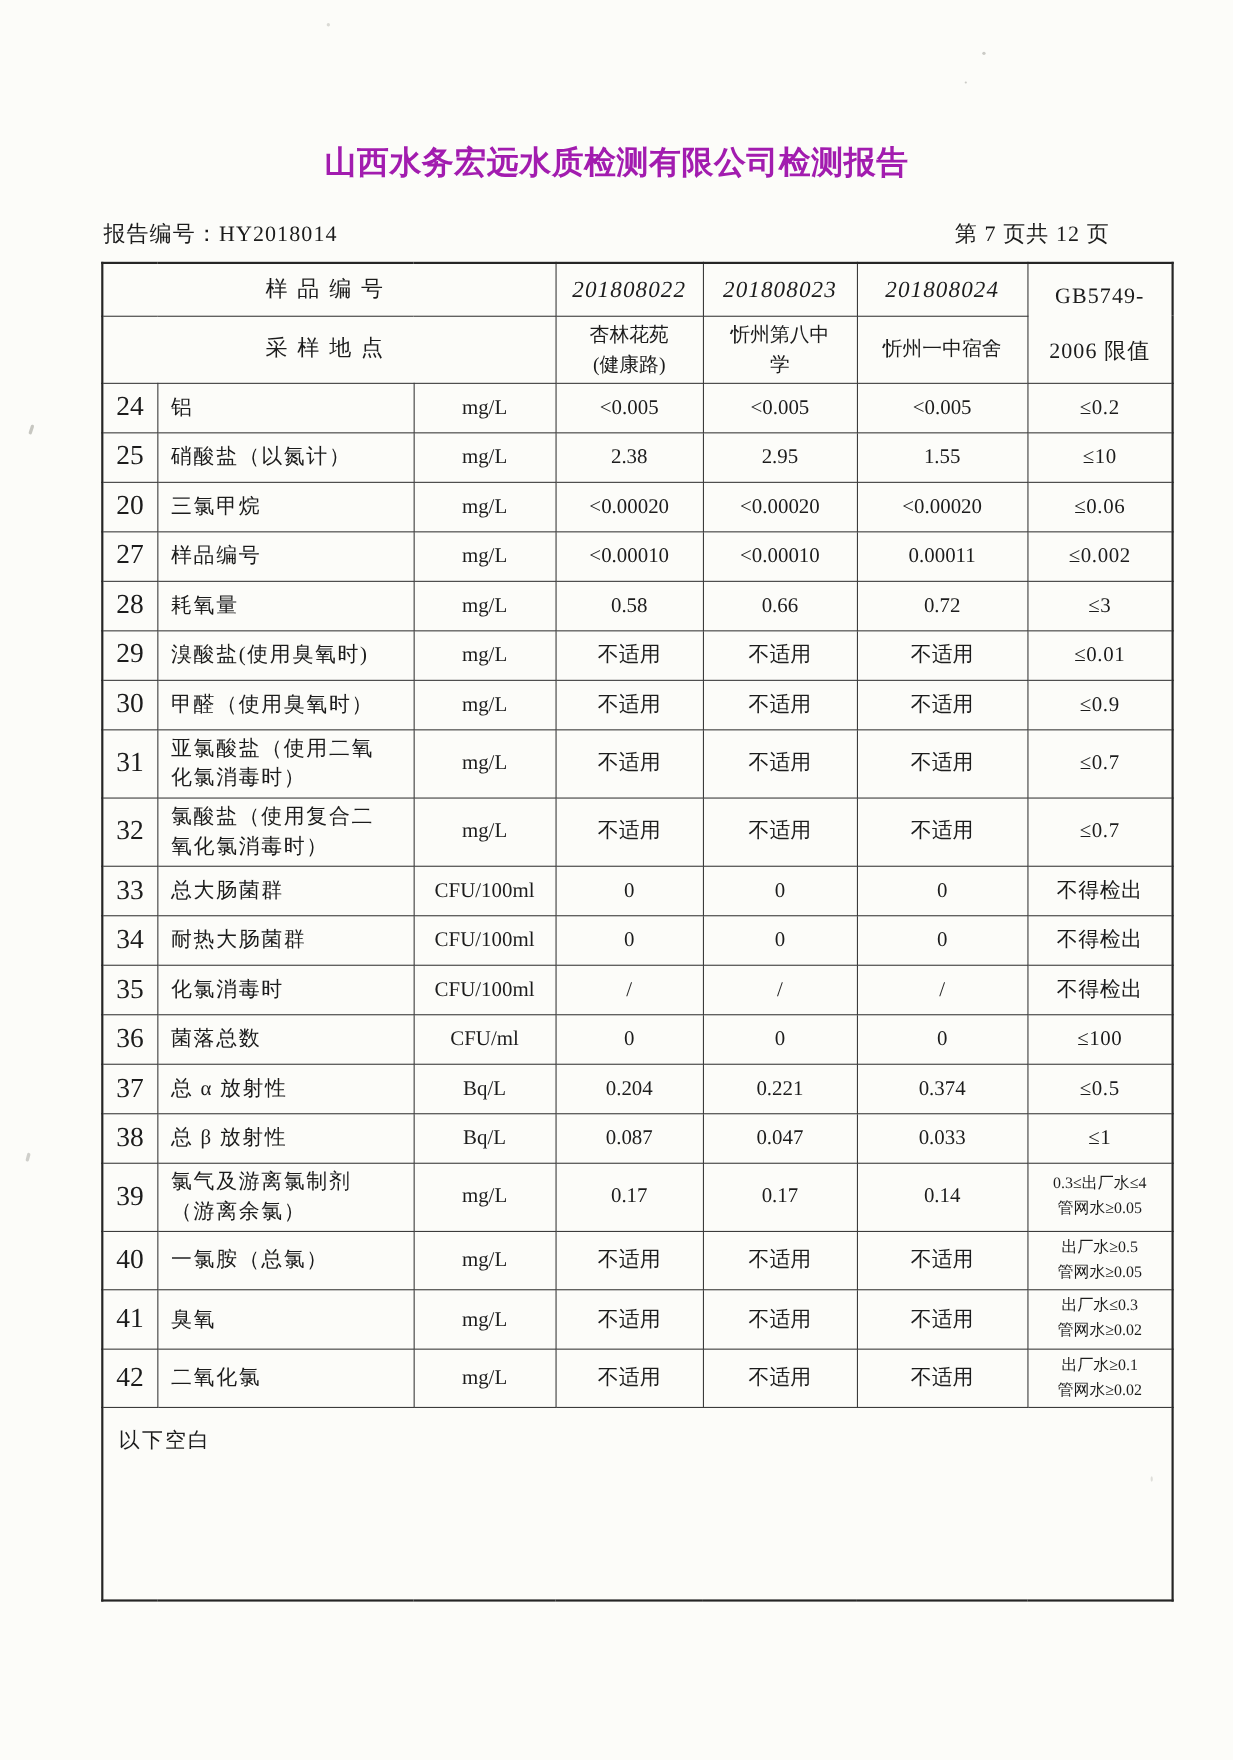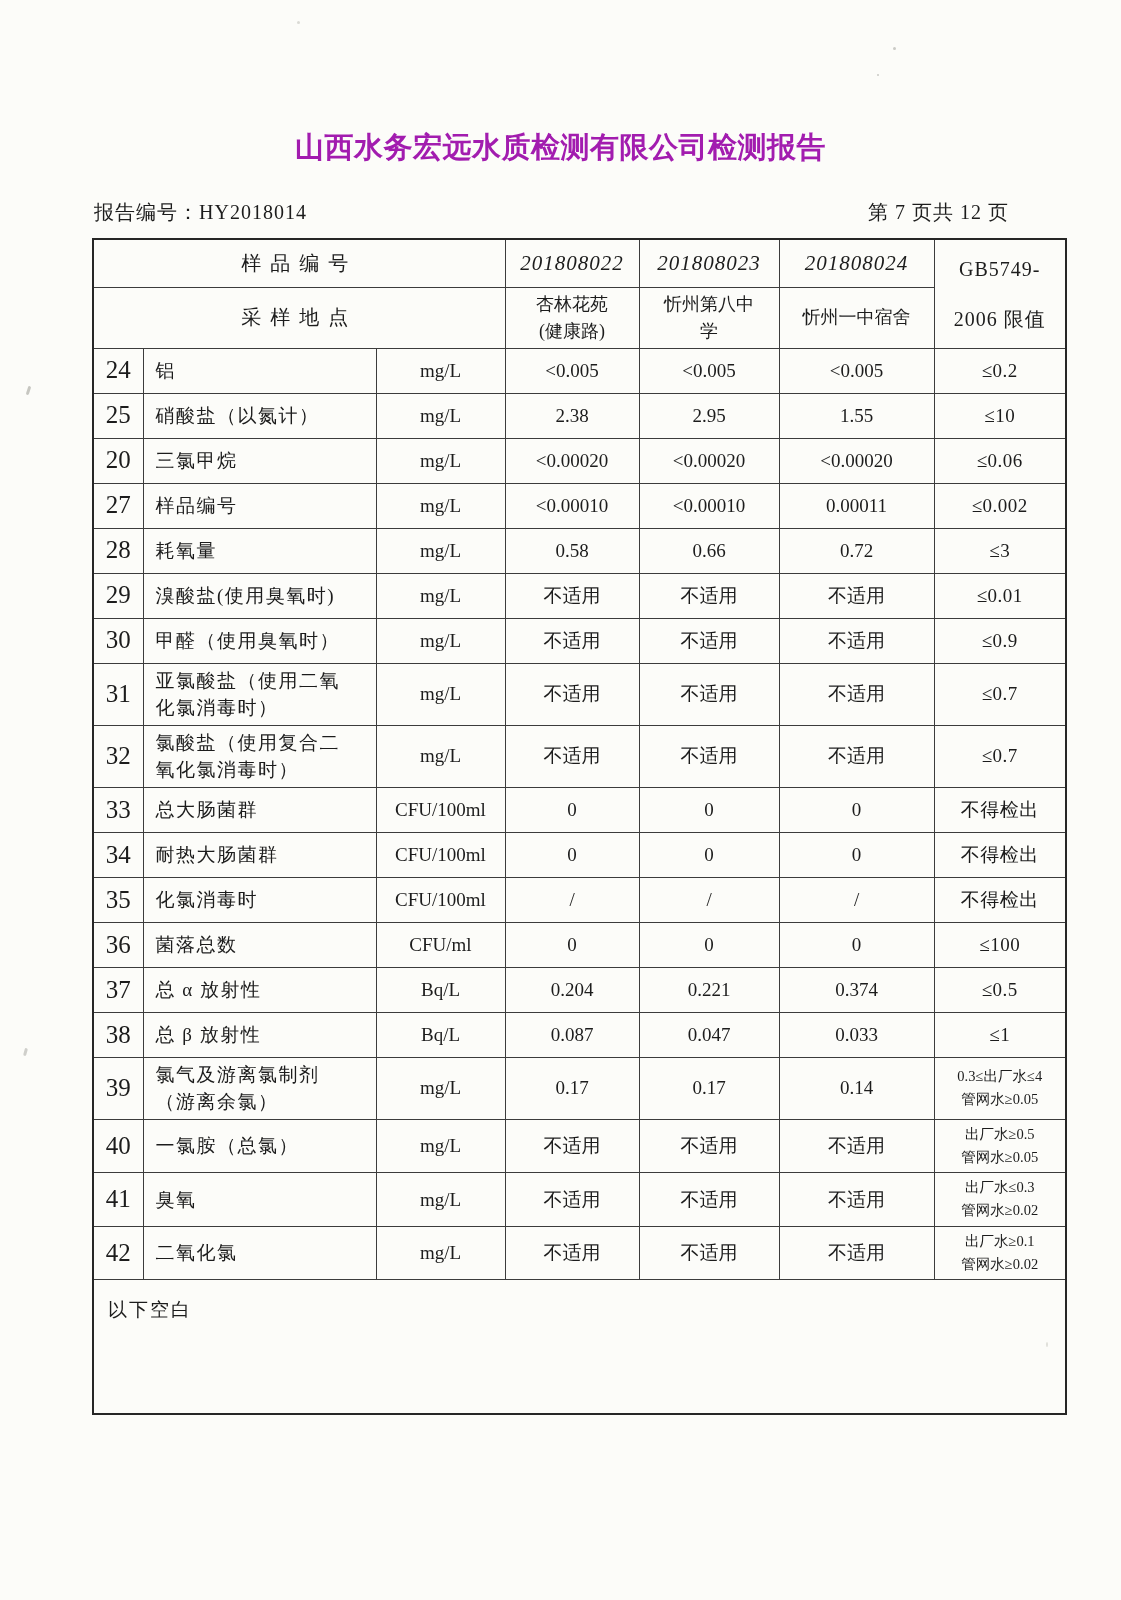--- a/index.html
+++ b/index.html
@@ -57,21 +57,21 @@
   td.c-no { font-size: 25px; }
   td.c-name {
     text-align: left;
     padding-left: 12px;
     letter-spacing: 1.5px;
   }
   td.c-unit { font-size: 19px; }
   td.c-val { font-size: 19px; }
   td.c-limit { letter-spacing: 0.5px; }
   td.c-limit.limit-sm { font-size: 14.5px; line-height: 1.6; letter-spacing: 0; }
-  tfoot tr { height: 135px; }
+  tfoot tr { height: 176px; }
   tfoot td {
     text-align: left;
     vertical-align: top;
     padding: 16px 14px;
     letter-spacing: 2px;
   }
   
   .speck { position: absolute; background: #9a9a93; border-radius: 50%; }
   .sp1 { left: 27px; top: 386px; width: 3px; height: 9px; transform: rotate(18deg); opacity: .55; border-radius: 2px; }
   .sp2 { left: 24px; top: 1048px; width: 3px; height: 8px; transform: rotate(15deg); opacity: .45; border-radius: 2px; }

